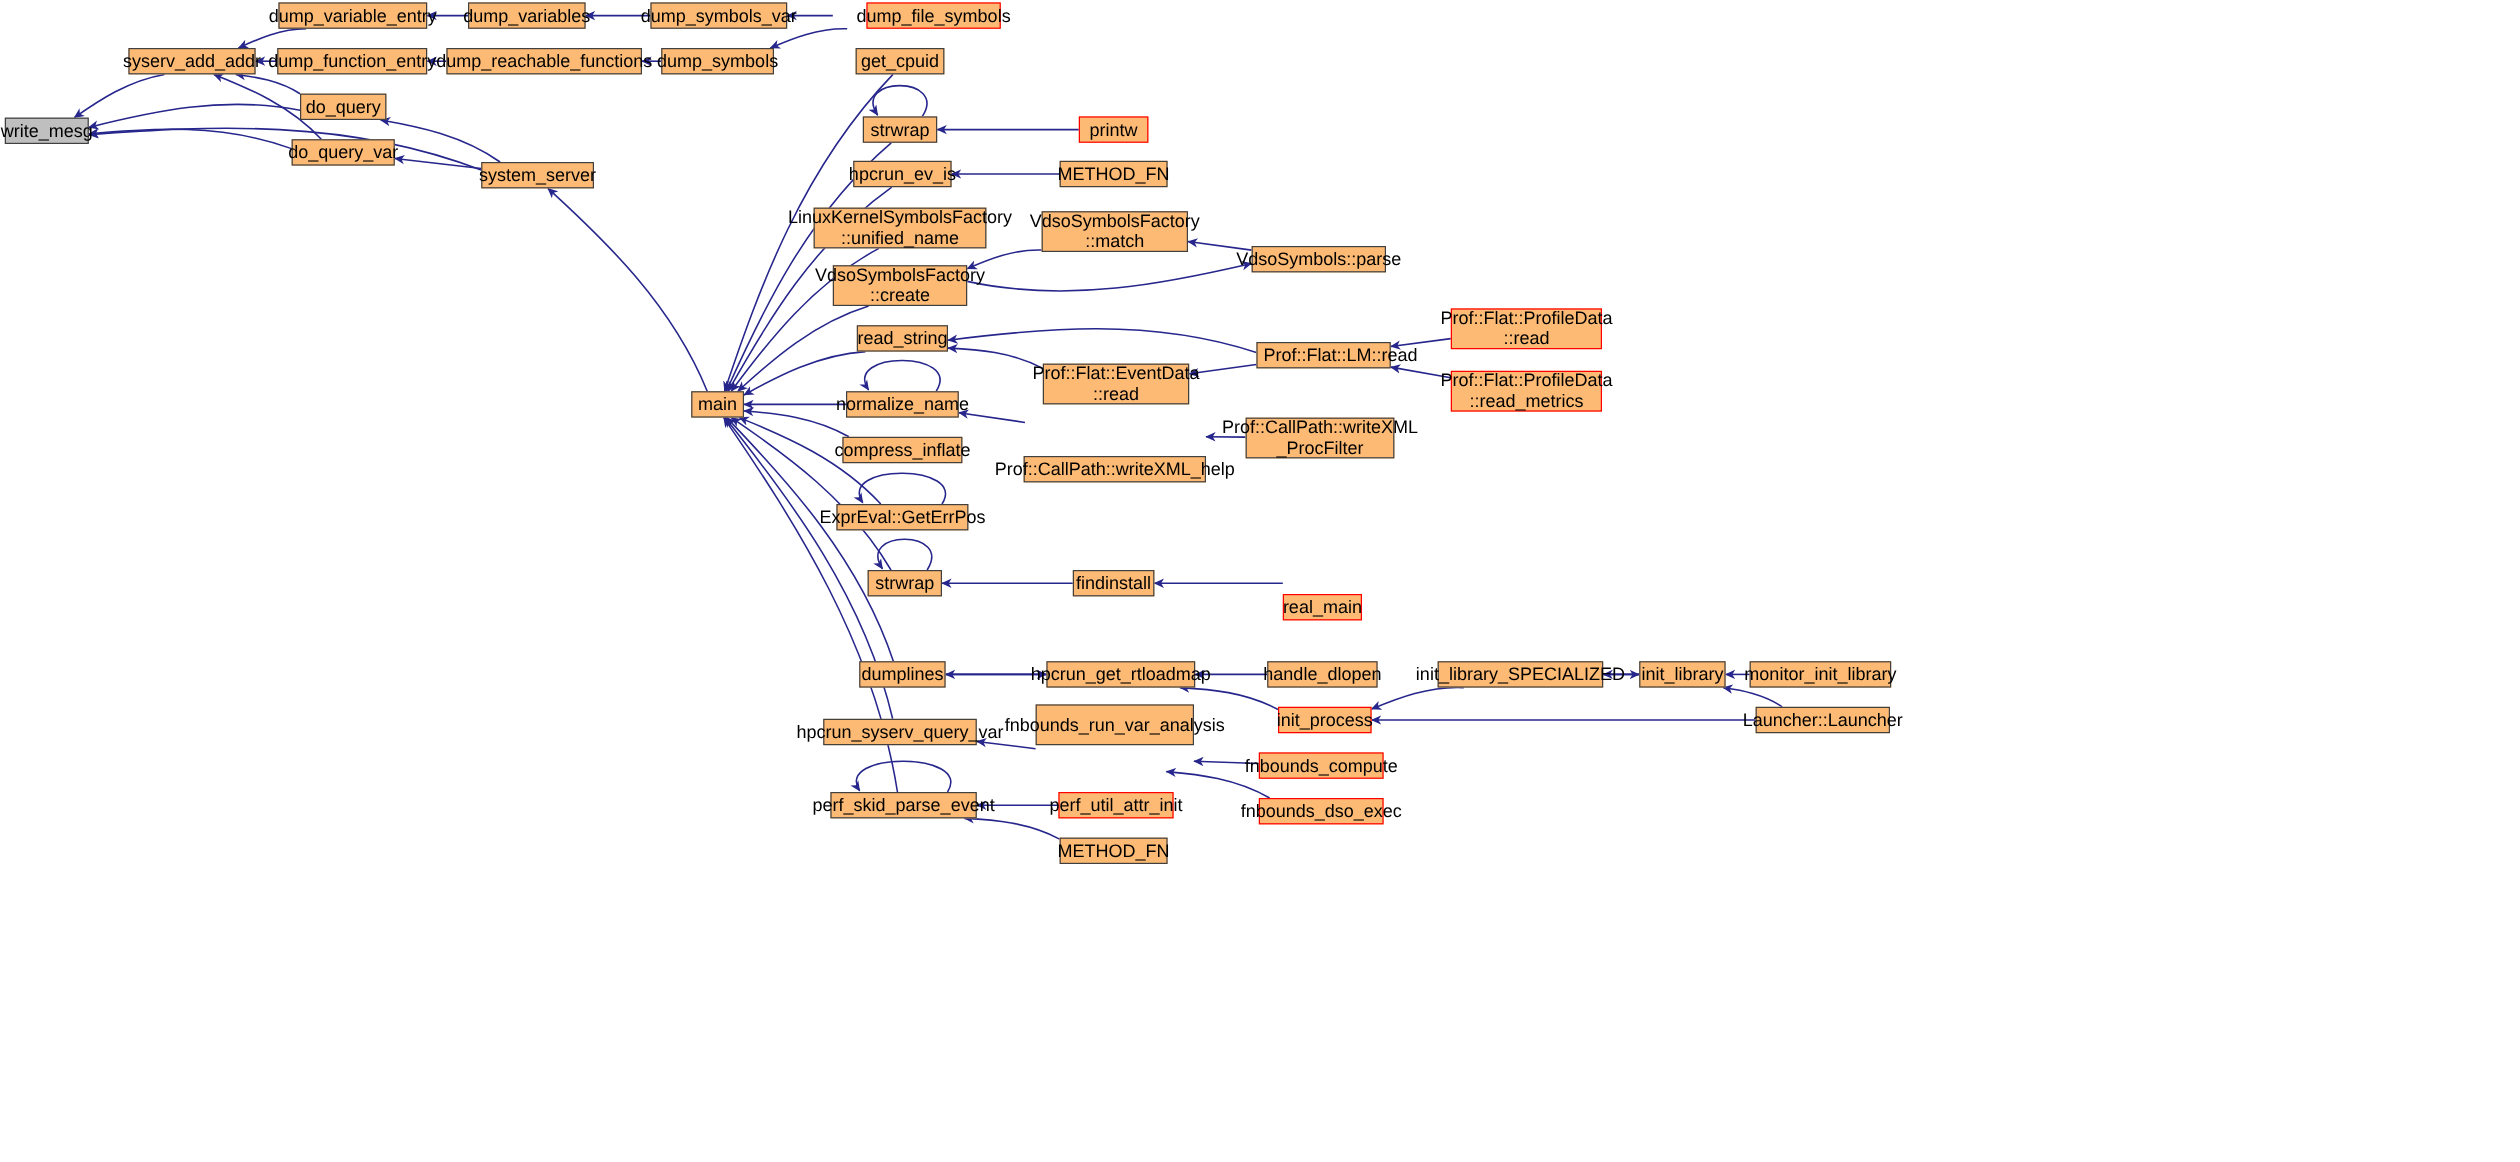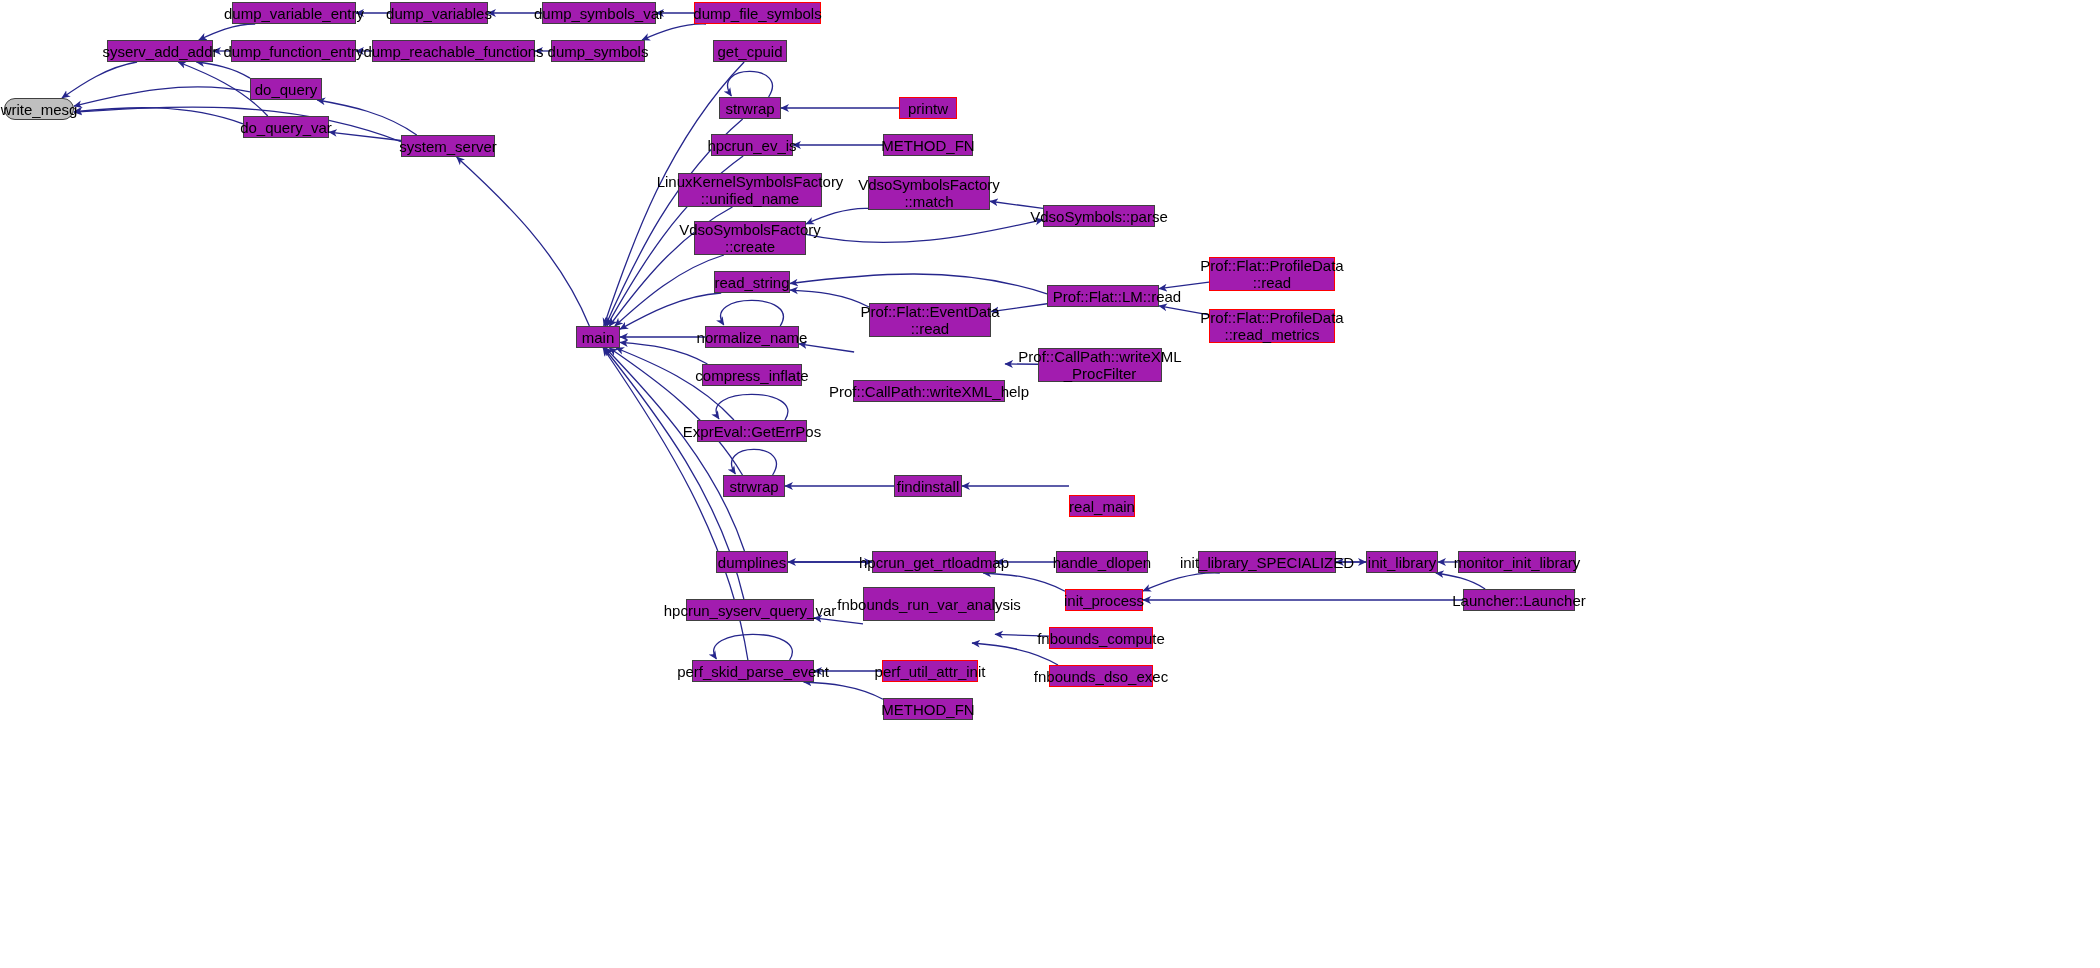--- a/index.html
+++ b/index.html
@@ -21,21 +21,21 @@
     height: 968px;
     pointer-events: none;
   }
   .node {
     position: absolute;
     box-sizing: border-box;
     display: flex;
     align-items: center;
     justify-content: center;
     text-align: center;
-    background: #a21caf;
+    background: #fdba74;
     border: 1px solid #404040;
     color: #000000;
     font-size: 15px;
     line-height: 17px;
     letter-spacing: 0px;
     white-space: pre-line;
     cursor: pointer;
   }
   .node.red {
     border: 1px solid #ff0000;
@@ -120,29 +120,29 @@
         <path d="M863,623.8882681564246 C845.85,621.7804469273743 828.7,619.672625698324 814,617.8659217877095" fill="none" stroke="#26268c" stroke-width="1.3" marker-end="url(#arrow)"></path>
         <path d="M1049,636.1860465116279 C1030.1,635.5267441860465 1011.2,634.8674418604651 995,634.3023255813954" fill="none" stroke="#26268c" stroke-width="1.3" marker-end="url(#arrow)"></path>
         <path d="M1058,665 C1030.1000000000001,648.6999999999999 998.9,645.3000000000001 972,643" fill="none" stroke="#26268c" stroke-width="1.3" marker-end="url(#arrow)"></path>
         <path d="M747.8952095808384,660 C728.4185628742515,536.3209580838322 662.1419161676647,434.36047904191616 603.1047904191616,348" fill="none" stroke="#26268c" stroke-width="1.3" marker-end="url(#arrow)"></path>
         <path d="M789.6,660 C811.6,626 694.4,626 716.4,659" fill="none" stroke="#26268c" stroke-width="1.3" marker-end="url(#arrow)"></path>
         <path d="M882,671 C858.2,671 834.4,671 814,671" fill="none" stroke="#26268c" stroke-width="1.3" marker-end="url(#arrow)"></path>
         <path d="M883,699.2285714285714 C856.9531203007518,685.2643609022556 828.321954887218,683.2014661654135 803.6578947368421,682" fill="none" stroke="#26268c" stroke-width="1.3" marker-end="url(#arrow)"></path>
       </g>
   </svg>
   <div id="node-layer">
-      <div class="node highlight" style="left: 4px; top: 98px; width: 70px; height: 22px; border-radius: 11px;"><span class="lbl">write_mesg</span></div>
+      <div class="node highlight" style="left: 4px; top: 98px; width: 70px; height: 22px;"><span class="lbl">write_mesg</span></div>
       <div class="node" style="left: 107px; top: 40px; width: 106px; height: 22px;"><span class="lbl">syserv_add_addr</span></div>
       <div class="node" style="left: 232px; top: 2px; width: 124px; height: 22px;"><span class="lbl">dump_variable_entry</span></div>
       <div class="node" style="left: 231px; top: 40px; width: 125px; height: 22px;"><span class="lbl">dump_function_entry</span></div>
       <div class="node" style="left: 390px; top: 2px; width: 98px; height: 22px;"><span class="lbl">dump_variables</span></div>
       <div class="node" style="left: 372px; top: 40px; width: 163px; height: 22px;"><span class="lbl">dump_reachable_functions</span></div>
       <div class="node" style="left: 542px; top: 2px; width: 114px; height: 22px;"><span class="lbl">dump_symbols_var</span></div>
       <div class="node" style="left: 551px; top: 40px; width: 94px; height: 22px;"><span class="lbl">dump_symbols</span></div>
-      <div class="node red" style="left: 694px; top: 2px; width: 127px; height: 22px;"><span class="lbl">dump_file_symbols</span></div>
+      <div class="node red" style="left: 722px; top: 2px; width: 112px; height: 22px;"><span class="lbl">dump_file_symbols</span></div>
       <div class="node" style="left: 250px; top: 78px; width: 72px; height: 22px;"><span class="lbl">do_query</span></div>
       <div class="node" style="left: 243px; top: 116px; width: 86px; height: 22px;"><span class="lbl">do_query_var</span></div>
       <div class="node" style="left: 401px; top: 135px; width: 94px; height: 22px;"><span class="lbl">system_server</span></div>
       <div class="node" style="left: 576px; top: 326px; width: 44px; height: 22px;"><span class="lbl">main</span></div>
       <div class="node" style="left: 713px; top: 40px; width: 74px; height: 22px;"><span class="lbl">get_cpuid</span></div>
       <div class="node" style="left: 719px; top: 97px; width: 62px; height: 22px;"><span class="lbl">strwrap</span></div>
       <div class="node red" style="left: 899px; top: 97px; width: 58px; height: 22px;"><span class="lbl">printw</span></div>
       <div class="node" style="left: 711px; top: 134px; width: 82px; height: 22px;"><span class="lbl">hpcrun_ev_is</span></div>
       <div class="node" style="left: 883px; top: 134px; width: 90px; height: 22px;"><span class="lbl">METHOD_FN</span></div>
       <div class="node" style="left: 678px; top: 173px; width: 144px; height: 34px;"><span class="lbl">LinuxKernelSymbolsFactory

